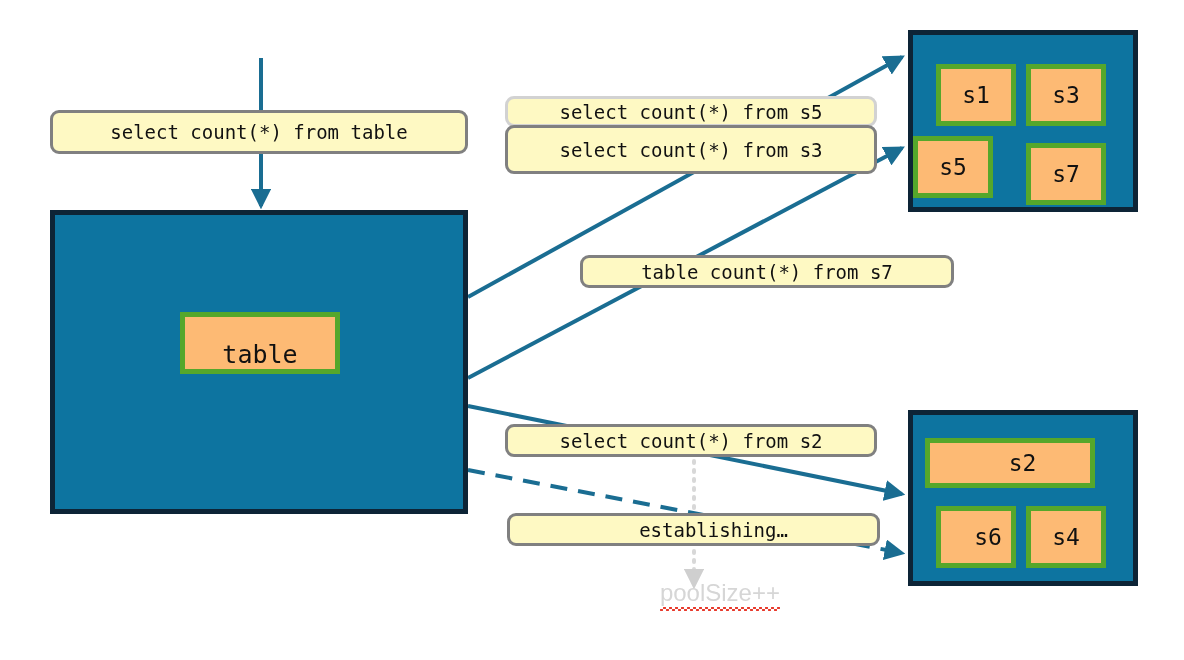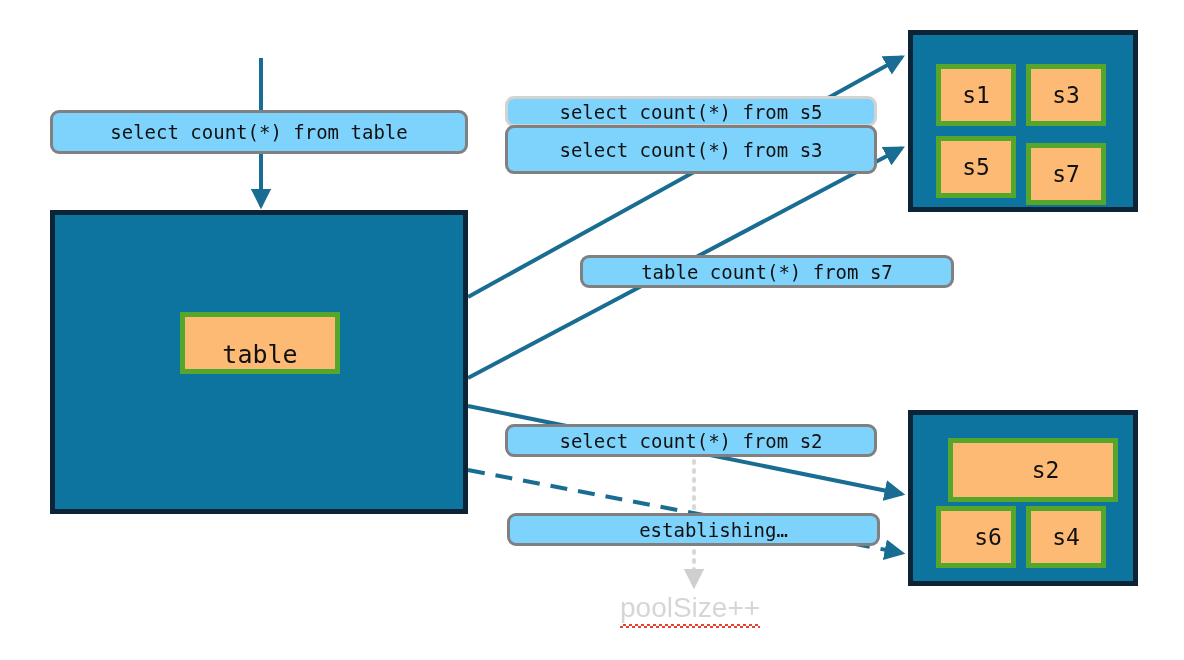--- a/index.html
+++ b/index.html
@@ -47,31 +47,31 @@
     align-items: center;
     justify-content: center;
     color: #111111;
     font-family: "DejaVu Sans Mono", "Liberation Mono", monospace;
   }
   #cell-table { left: 180px; top: 312px; width: 160px; height: 62px; font-size: 25px; align-items: flex-end; }
 
   .pool-cell { font-size: 23px; }
   #cell-s1 { left: 936px; top: 64px;  width: 80px; height: 62px; }
   #cell-s3 { left: 1026px; top: 64px; width: 80px; height: 62px; }
-  #cell-s5 { left: 936px; top: 136px; width: 80px; height: 62px; }
+  #cell-s5 { left: 913px; top: 136px; width: 80px; height: 62px; }
   #cell-s7 { left: 1026px; top: 143px; width: 80px; height: 62px; }
 
-  #cell-s2 { left: 948px; top: 438px; width: 170px; height: 64px; padding-left: 25px; }
+  #cell-s2 { left: 925px; top: 438px; width: 170px; height: 50px; padding-left: 25px; }
   #cell-s6 { left: 936px; top: 506px; width: 80px; height: 62px; padding-left: 24px; }
   #cell-s4 { left: 1026px; top: 506px; width: 80px; height: 62px; }
 
   
   .chip {
     position: absolute;
-    background: #7dd3fc;
+    background: #fef9c3;
     border: 3px solid #808080;
     border-radius: 9px;
     box-sizing: border-box;
     display: flex;
     align-items: center;
     justify-content: center;
     color: #111111;
     font-family: "DejaVu Sans Mono", "Liberation Mono", monospace;
     font-size: 19px;
     white-space: nowrap;
@@ -83,25 +83,25 @@
   #chip-s5    { left: 505px; top: 96px;  width: 372px; height: 31px; z-index: 4; }
   #chip-s3    { left: 505px; top: 125px; width: 372px; height: 49px; z-index: 5; }
   #chip-s7    { left: 580px; top: 255px; width: 374px; height: 33px; z-index: 5; }
   #chip-s2    { left: 505px; top: 424px; width: 372px; height: 33px; z-index: 5; }
   #chip-est   { left: 507px; top: 513px; width: 373px; height: 33px; z-index: 5; padding-left: 40px; }
 
   
   #pool-size-text {
     position: absolute;
     left: 620px;
-    top: 592px;
+    top: 579px;
     width: 160px;
-    text-align: left;
+    text-align: right;
     font-family: "Liberation Sans", "DejaVu Sans", sans-serif;
-    font-size: 28px;
+    font-size: 24px;
     color: #d6d6d6;
     white-space: nowrap;
   }
   #pool-size-text .squiggle {
     position: relative;
     display: inline-block;
   }
   #pool-size-text .squiggle::after {
     content: "";
     position: absolute;

